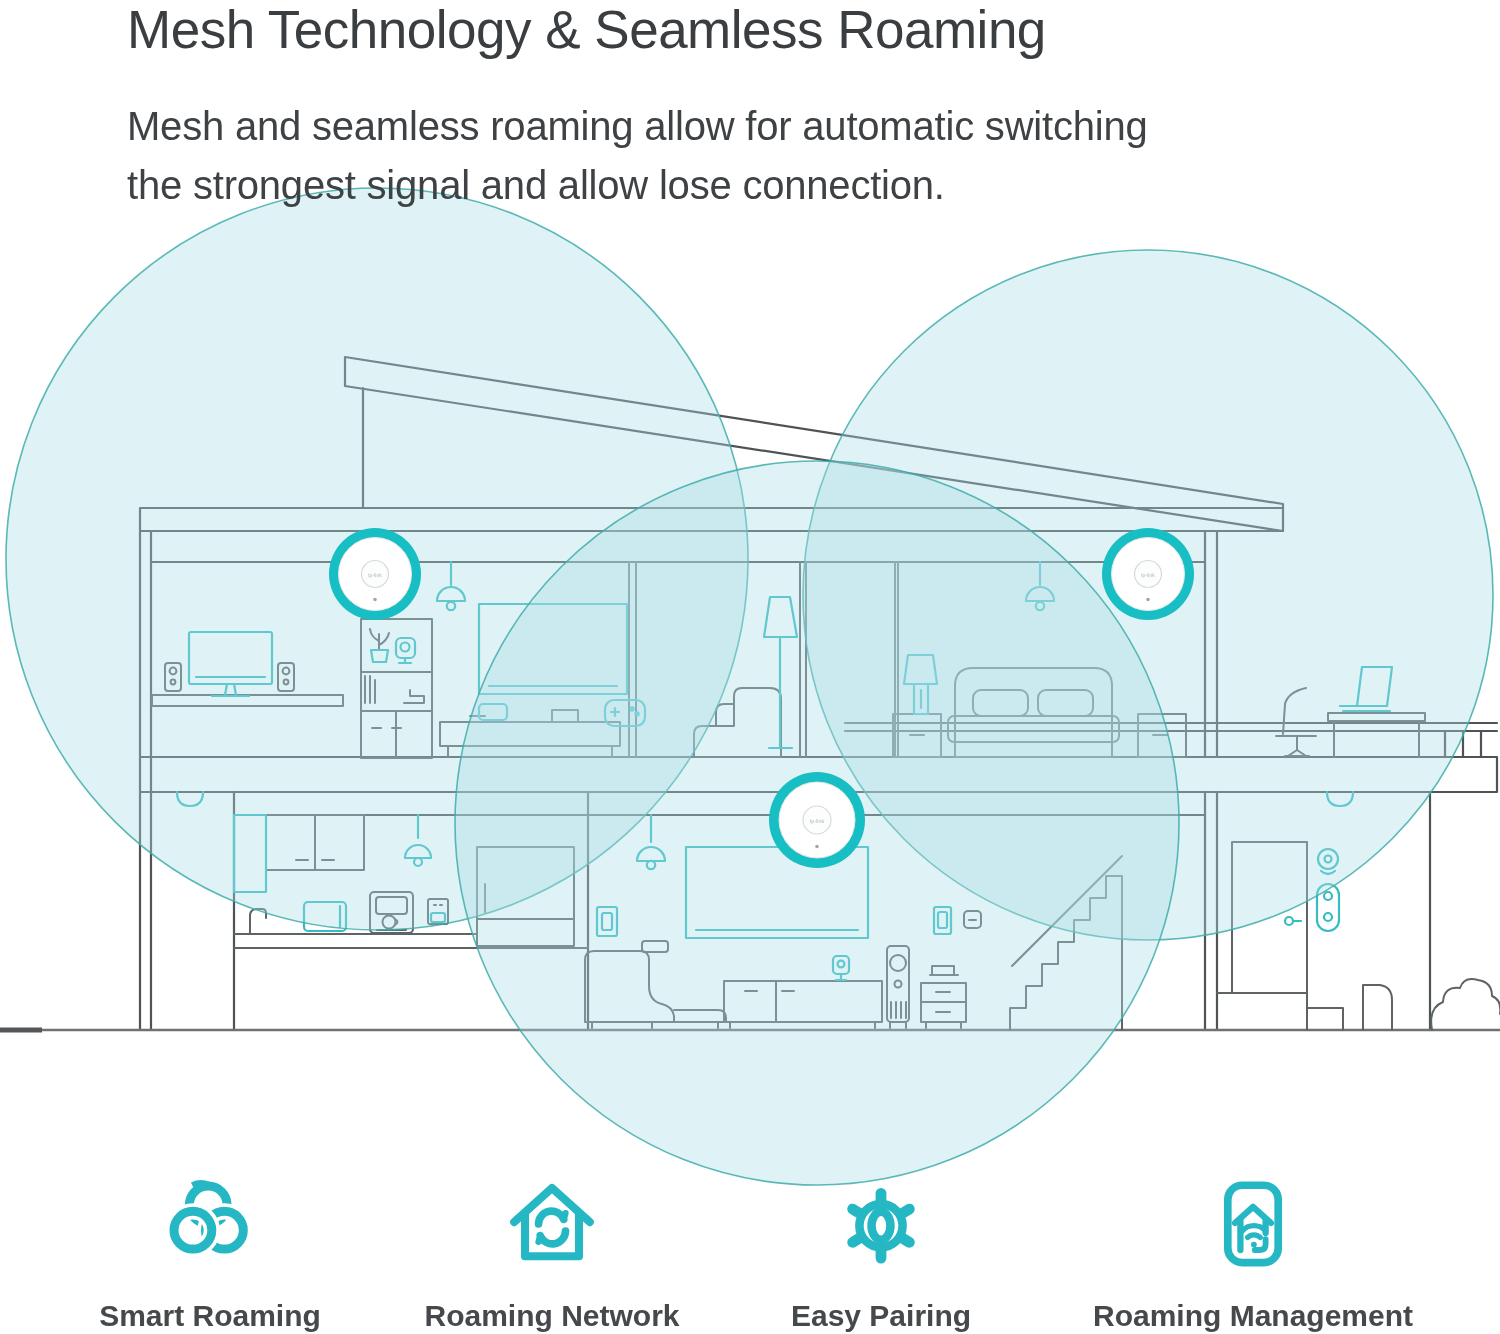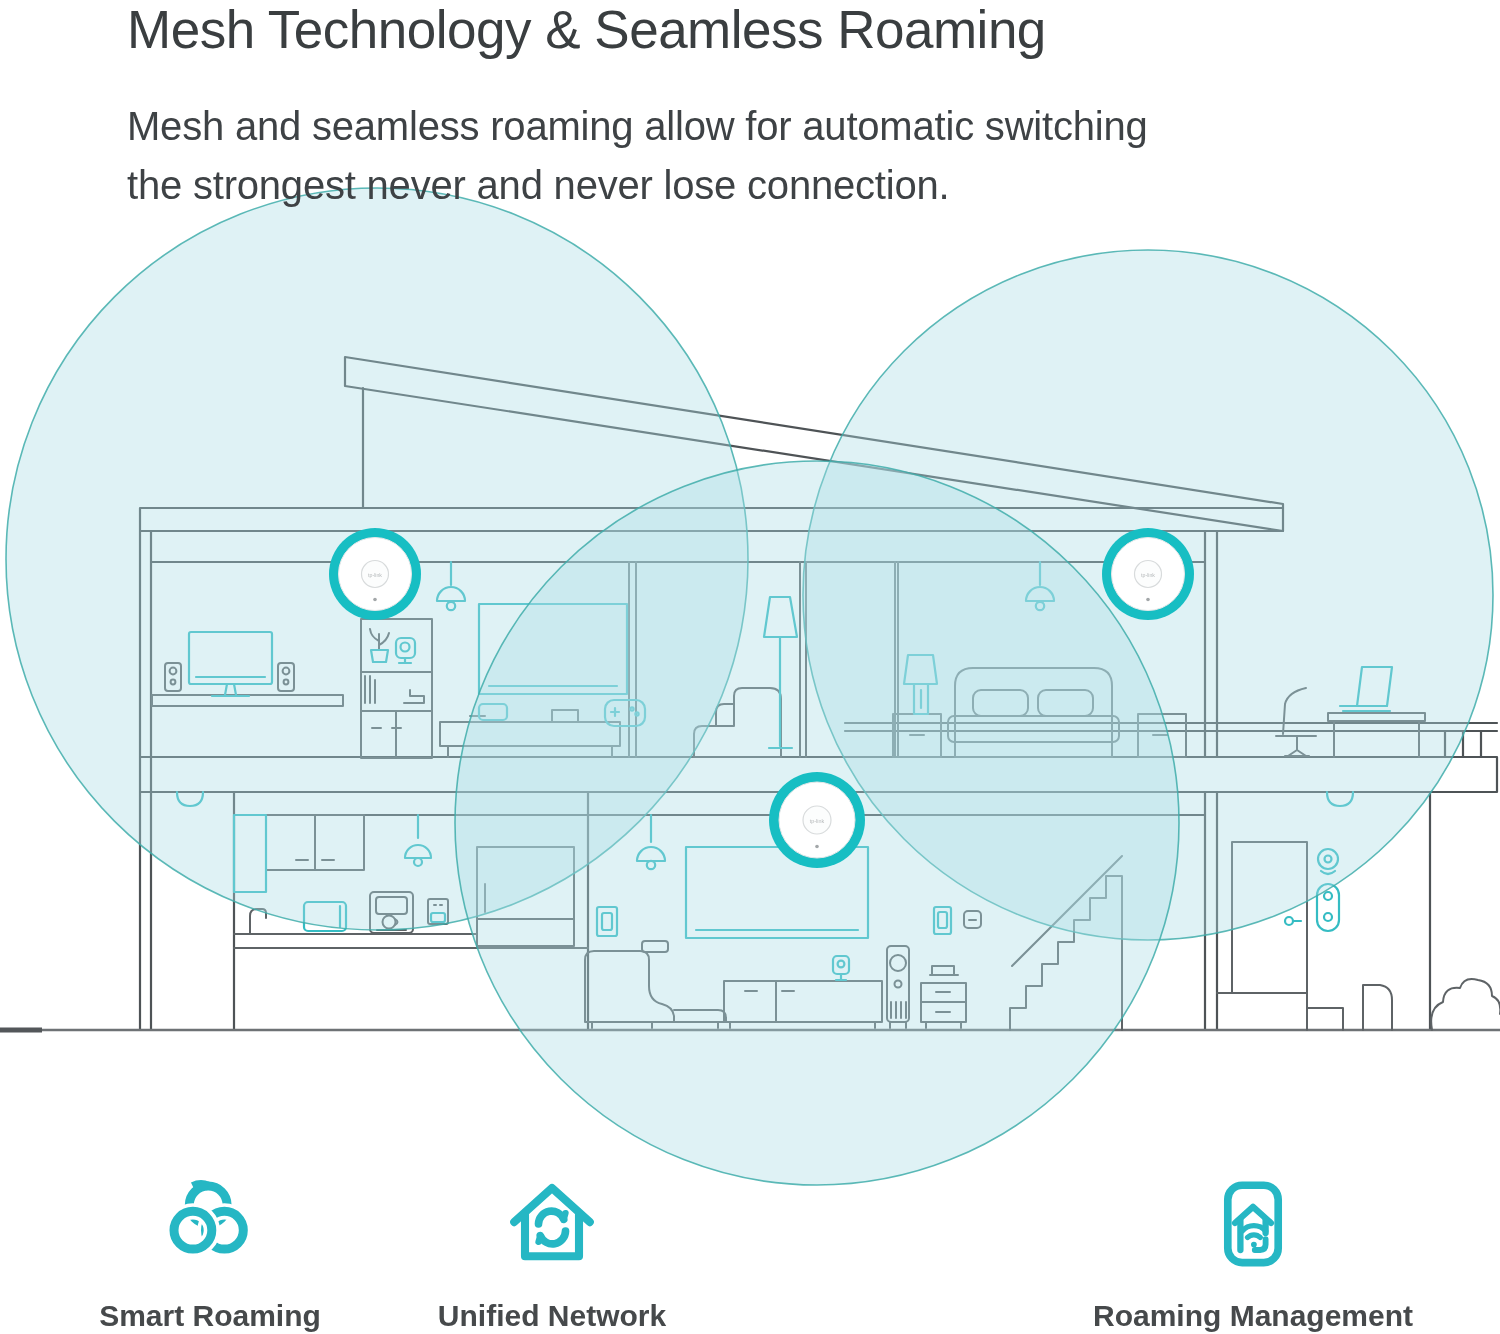--- a/index.html
+++ b/index.html
@@ -205,21 +205,21 @@
       <text y="2.5" text-anchor="middle" font-size="5.4" fill="#b5b8ba">tp-link</text>
       <circle cy="26.5" r="1.8" fill="#a3a7a9"></circle>
     </g>
   </g>
 </svg>
 
 <div class="header">
   <div class="title">Mesh Technology &amp; Seamless Roaming</div>
   <div class="paragraph">
     <div>Mesh and seamless roaming allow for automatic switching</div>
-    <div>the strongest never and never lose connection.</div>
+    <div>the strongest signal and allow lose connection.</div>
   </div>
 </div>
 
 <div class="features">
 
   <div class="feature f1">
     <div class="icon-box">
       <svg width="108" height="108" viewBox="0 0 120 120">
         <g fill="none">
           <circle cx="58" cy="40" r="21" stroke="#ffffff" stroke-width="18"></circle>
@@ -240,23 +240,42 @@
       <svg width="108" height="108" viewBox="0 0 120 120">
         <g fill="none" stroke="#26b7c4" stroke-linecap="round" stroke-linejoin="round">
           <path d="M30,51 V97 H90 V51" stroke-width="9"></path>
           <path d="M18,59 L60,21 L102,59" stroke-width="9"></path>
           <path d="M73,56 A14.5,14.5 0 0 0 45,61" stroke-width="8.5"></path>
           <path d="M47,74 A14.5,14.5 0 0 0 75,69" stroke-width="8.5"></path>
           <path d="M73,56 l2,-7 M47,74 l-2,7" stroke-width="7"></path>
         </g>
       </svg>
     </div>
-    <div class="label">Unified Network</div>
-  </div>
-
+    <div class="label">Roaming Network</div>
+  </div>
+
+  <div class="feature f3">
+    <div class="icon-box">
+      <svg width="108" height="108" viewBox="0 0 120 120">
+        <g fill="none" stroke="#26b7c4">
+          <circle cx="60" cy="63" r="24" stroke-width="9.5"></circle>
+          <g stroke-width="12" stroke-linecap="round">
+            <path d="M60,37 V27"></path>
+                <path d="M60,89 V99"></path>
+            <path d="M82.5,50 L91.5,44.5"></path>
+                <path d="M37.5,50 L28.5,44.5"></path>
+            <path d="M37.5,76 L28.5,81.5"></path>
+                <path d="M82.5,76 L91.5,81.5"></path>
+          </g>
+          <ellipse cx="60" cy="63" rx="10.5" ry="15.5" stroke-width="9.5" fill="#ffffff"></ellipse>
+        </g>
+      </svg>
+    </div>
+    <div class="label">Easy Pairing</div>
+  </div>
 
   <div class="feature f4">
     <div class="icon-box">
       <svg width="108" height="108" viewBox="0 0 120 120">
         <g fill="none" stroke="#26b7c4" stroke-linecap="round" stroke-linejoin="round">
           <rect x="32" y="18" width="56" height="86" rx="16" stroke-width="8.5"></rect>
           <path d="M40,60 L60,42 L80,60" stroke-width="7"></path>
           <path d="M46,56 V90 M74,56 V71" stroke-width="7"></path>
           <path d="M54,76 A10,10 0 0 1 68,76" stroke-width="6"></path>
           <path d="M48,69 A17,17 0 0 1 74,69" stroke-width="6"></path>

